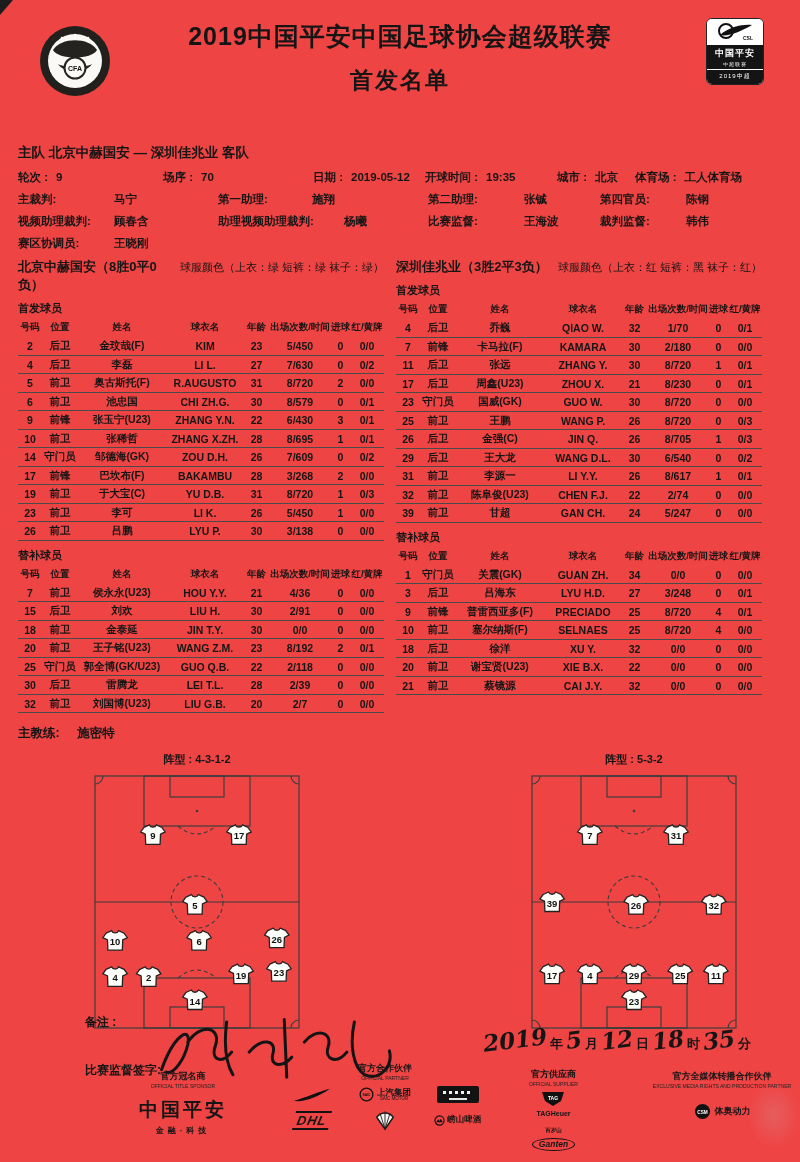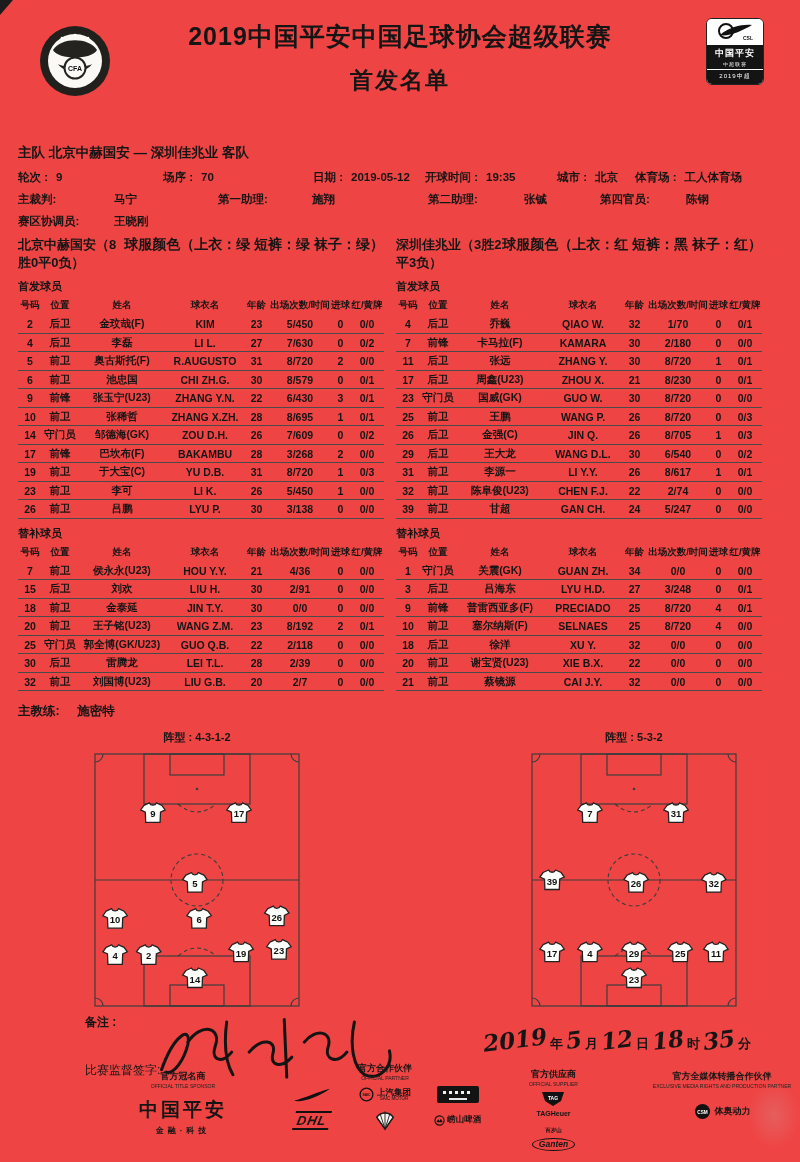--- a/index.html
+++ b/index.html
@@ -26,21 +26,21 @@
   .info-row.r1{grid-template-columns:145px 150px 112px 132px 78px 1fr;}
   .info-row.r2{grid-template-columns:200px 210px 172px 1fr;}
   .info-row.r4{grid-template-columns:1fr;}
   .info-cell .lab{font-weight:700;display:inline-block;}
   .info-cell .val{font-weight:600;margin-left:8px;}
   
   .teams{display:flex;gap:12px;margin:4px 6px 0 18px;}
   .team-col{width:366px;}
   .team-head{display:flex;justify-content:space-between;align-items:baseline;}
   .team-name{font-size:13px;font-weight:700;}
-  .kit{font-size:14px;font-weight:700;white-space:nowrap;}
+  .kit{font-size:11px;font-weight:400;white-space:nowrap;}
   .sec-label{font-weight:700;font-size:11px;margin:7px 0 3px;}
   table.roster{width:100%;border-collapse:collapse;table-layout:fixed;}
   table.roster th{font-size:9.5px;font-weight:700;white-space:nowrap;padding:2px 0 3px;text-align:center;}
   table.roster td{font-size:10.5px;font-weight:600;text-align:center;padding:2px 0 1.5px;border-bottom:1px solid #4a4a4a;white-space:nowrap;overflow:hidden;}
   
   .coaches{display:flex;margin:12px 6px 0 18px;}
   .coach{width:378px;font-weight:700;font-size:12.5px;}
   .coach .val{margin-left:14px;}
   .pitches{position:relative;height:292px;margin-top:10px;}
   .pitch-block{position:absolute;width:210px;top:0;}
@@ -49,21 +49,21 @@
   .formation-label{text-align:center;font-weight:700;font-size:11px;margin-bottom:6px;}
   svg.pitch{width:210px;height:258px;display:block;}
   .pitch .ln{stroke:#3d3d3d;stroke-width:1.2;fill:none;}
   .pitch .dash{stroke:#3d3d3d;stroke-width:1.1;fill:none;stroke-dasharray:4 3;}
   .pitch .spot{fill:#3d3d3d;stroke:none;}
   .chip path{fill:#fdfdfa;stroke:#222;stroke-width:1.3;}
   .chip text{fill:#111;font-size:9.5px;font-weight:700;text-anchor:middle;font-family:"Liberation Sans",sans-serif;}
   
   .footer{position:absolute;left:28px;right:24px;top:1012px;height:148px;}
   .remarks{position:absolute;left:57px;top:2px;font-weight:700;font-size:12px;}
-  .sig-label{position:absolute;left:57px;top:50px;font-weight:400;font-size:12px;text-align:right;}
+  .sig-label{position:absolute;left:57px;top:50px;font-weight:700;font-size:12px;text-align:right;}
   .sig-svg{position:absolute;left:126px;top:0px;}
   .date-line{position:absolute;left:452px;top:14px;white-space:nowrap;}
   .date-line .hand{font-family:"DejaVu Serif",serif;font-style:italic;font-size:23px;font-weight:600;display:inline-block;transform:rotate(-7deg);margin:0 3px;}
   .date-line .print{font-weight:700;font-size:13px;}
   .tier{position:absolute;text-align:center;}
   .tier-cn{font-weight:700;font-size:9px;}
   .tier-en{font-size:5.5px;letter-spacing:0;color:#222;transform:scale(.92);}
   .t1{left:70px;top:58px;width:170px;}
   .t2{left:252px;top:50px;width:210px;}
   .t3{left:448px;top:56px;width:155px;}
@@ -141,20 +141,26 @@
         <span class="info-cell"><span class="lab">开球时间 :</span><span class="val">19:35</span></span>
         <span class="info-cell"><span class="lab">城市 :</span><span class="val">北京</span></span>
         <span class="info-cell"><span class="lab">体育场 :</span><span class="val">工人体育场</span></span>
       </div>
       <div class="info-row r2">
         <span class="info-cell"><span class="lab" style="min-width: 88px;">主裁判:</span><span class="val">马宁</span></span>
         <span class="info-cell"><span class="lab" style="min-width: 86px;">第一助理:</span><span class="val">施翔</span></span>
         <span class="info-cell"><span class="lab" style="min-width: 88px;">第二助理:</span><span class="val">张铖</span></span>
         <span class="info-cell"><span class="lab" style="min-width: 78px;">第四官员:</span><span class="val">陈钢</span></span>
       </div>
+      <div class="info-row r2">
+        <span class="info-cell"><span class="lab" style="min-width: 88px;">视频助理裁判:</span><span class="val">顾春含</span></span>
+        <span class="info-cell"><span class="lab" style="min-width: 118px;">助理视频助理裁判:</span><span class="val">杨曦</span></span>
+        <span class="info-cell"><span class="lab" style="min-width: 88px;">比赛监督:</span><span class="val">王海波</span></span>
+        <span class="info-cell"><span class="lab" style="min-width: 78px;">裁判监督:</span><span class="val">韩伟</span></span>
+      </div>
       <div class="info-row r4">
         <span class="info-cell"><span class="lab" style="min-width: 88px;">赛区协调员:</span><span class="val">王晓刚</span></span>
       </div>
     </div>
 
   <div class="teams" id="teams">
       <div class="team-col">
         <div class="team-head">
           <span class="team-name">北京中赫国安（8胜0平0负）</span>
           <span class="kit">球服颜色（上衣：绿 短裤：绿 袜子：绿）</span>

